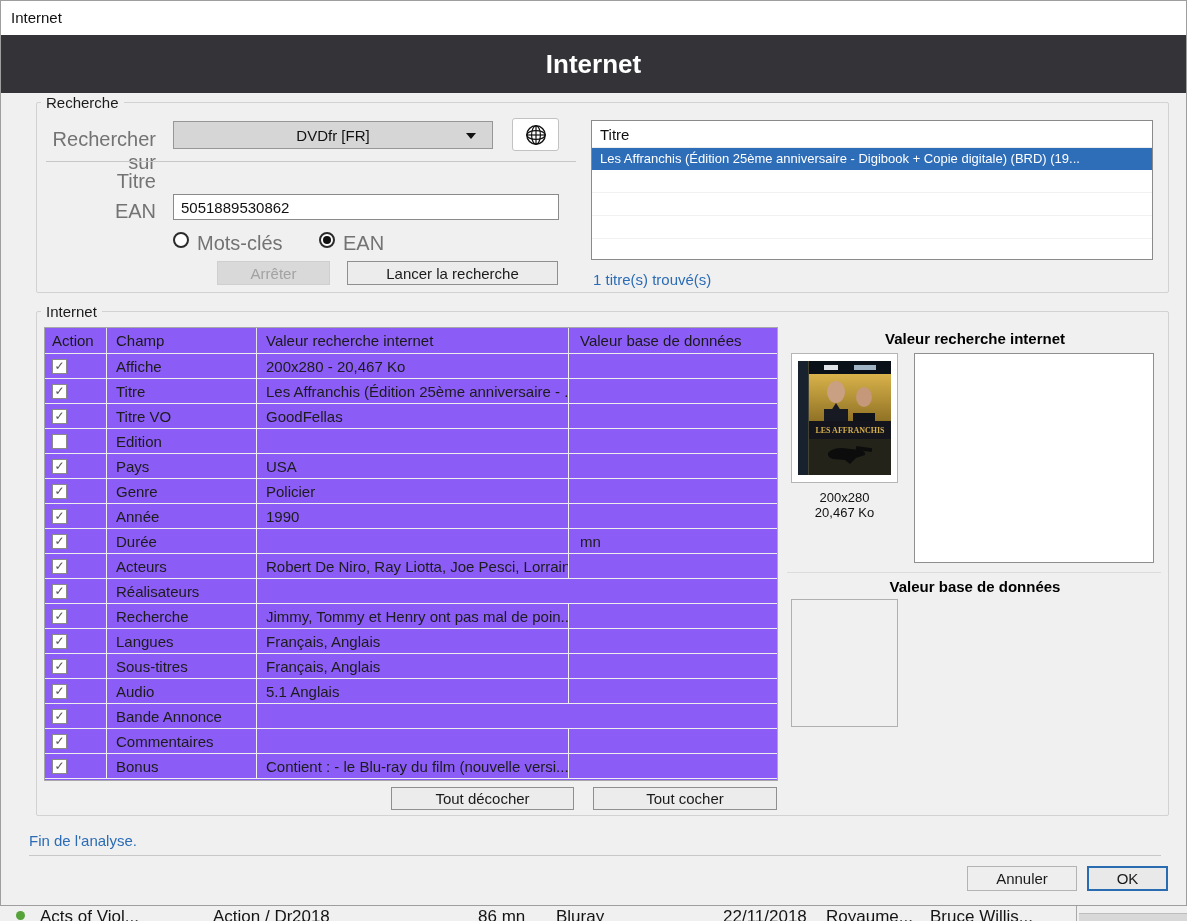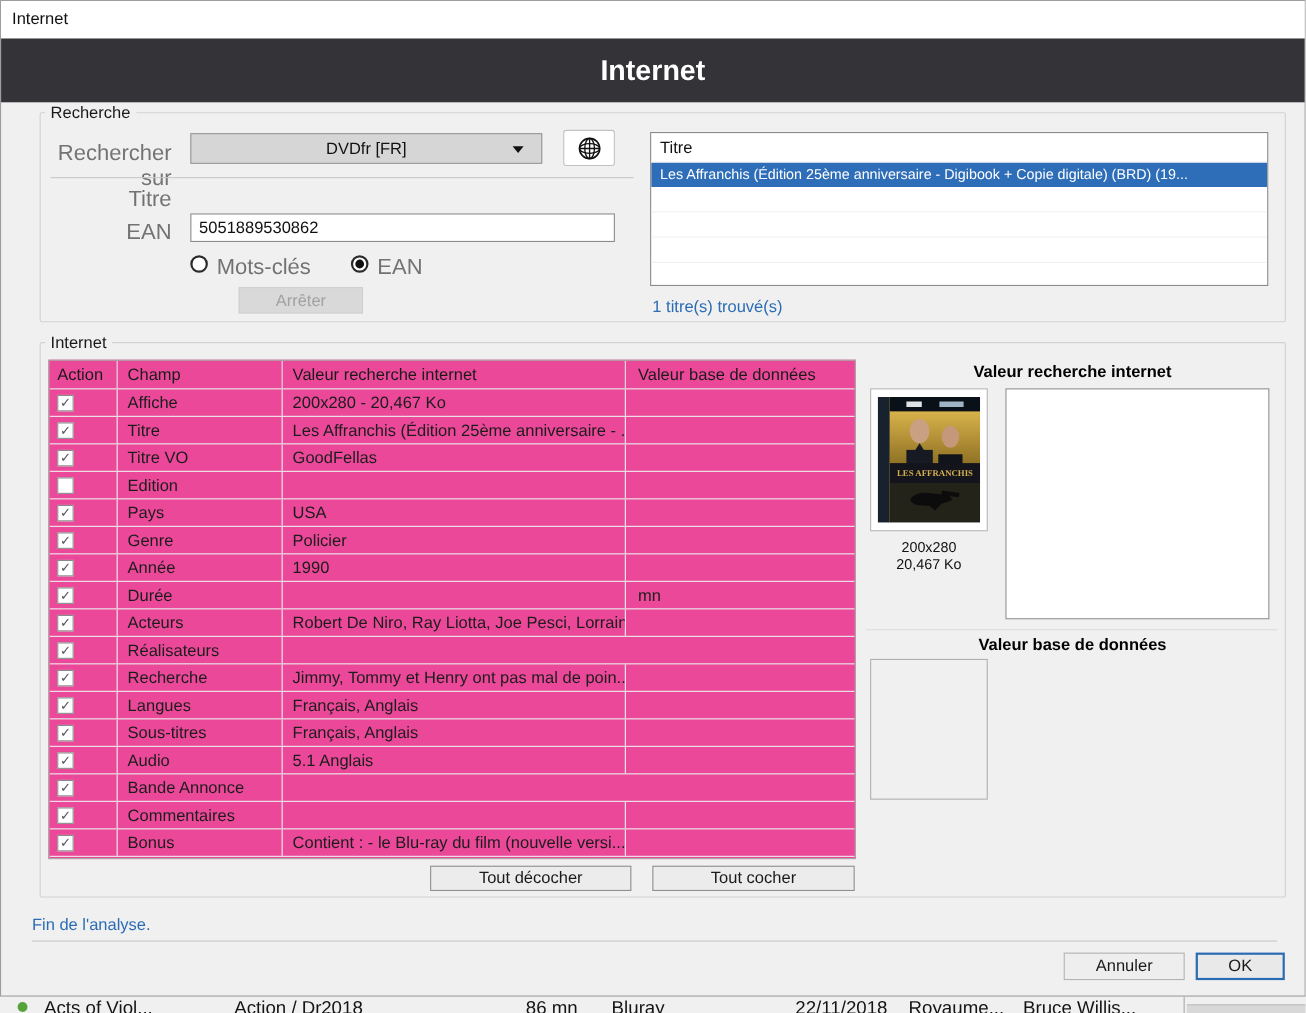--- a/index.html
+++ b/index.html
@@ -57,21 +57,21 @@
                 background:#fff; border:1px solid #8a8a8a; overflow:hidden; }
   .resulthead { height:27px; line-height:27px; padding-left:8px; font-size:15px; color:#111;
                 border-bottom:1px solid #ececec; }
   .resultsel { height:22px; line-height:22px; padding-left:8px; font-size:13px; color:#fff;
                background:#2e6db7; white-space:nowrap; overflow:hidden; }
   .resultempty { height:23px; border-bottom:1px solid #f1f1f1; }
   .count { position:absolute; left:592px; top:270px; font-size:15px; color:#2b6cb5; }
 
   
   .dtable { position:absolute; left:43px; top:326px; width:734px; height:454px;
-            background:#ec4899; border:1px solid #a8a8a8; overflow:hidden; }
+            background:#8b5cf6; border:1px solid #a8a8a8; overflow:hidden; }
   .thead { display:flex; height:26px; border-bottom:1px solid #ececec; }
   .thead .cell { font-size:15px; color:#1a1a1a; line-height:26px; border-right:1px solid #e4e4e4; }
   .trow { display:flex; height:25px; border-bottom:1px solid #ededed; }
   .trow .cell { font-size:15px; color:#1c1c1c; line-height:25px; border-right:1px solid #f2f2f2;
                 white-space:nowrap; overflow:hidden; }
   .cell.c1 { width:62px;  padding-left:7px; }
   .cell.c2 { width:150px; padding-left:9px; }
   .cell.c3 { width:312px; padding-left:9px; }
   .cell.c4 { flex:1; padding-left:11px; border-right:none !important; }
   .muted { color:#9e9e9e; }
@@ -155,20 +155,21 @@
 
     <div class="lbl r" style="left:35px; top:199px; width:120px;">EAN</div>
     <input class="textinput" type="text" value="5051889530862" style="">
 
     <div class="radio" style="left:172px; top:231px;"></div>
     <div class="lbl" style="left:196px; top:231px;">Mots-clés</div>
     <div class="radio sel" style="left:318px; top:231px;"></div>
     <div class="lbl" style="left:342px; top:231px;">EAN</div>
 
     <div class="btn disabled" style="left:216px; top:260px; width:113px; height:24px;">Arrêter</div>
+    <div class="btn" style="left:346px; top:260px; width:211px; height:24px;">Lancer la recherche</div>
 
     <div class="resultlist">
       <div class="resulthead">Titre</div>
       <div class="resultsel">Les Affranchis (Édition 25ème anniversaire - Digibook + Copie digitale) (BRD) (19...</div>
       <div id="result-empty-rows">
           <div class="resultempty"></div>
           <div class="resultempty"></div>
           <div class="resultempty"></div>
           <div class="resultempty"></div>
         </div>

